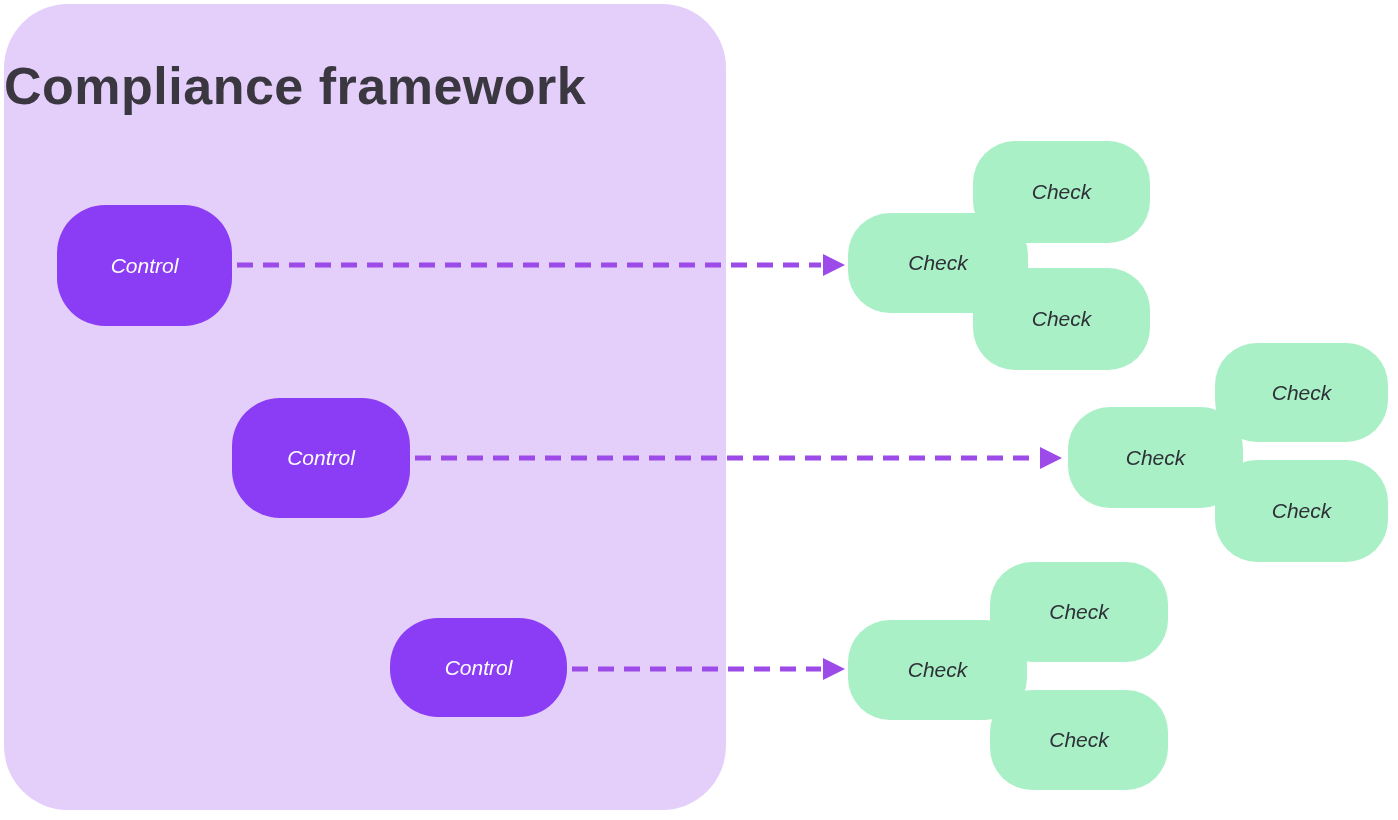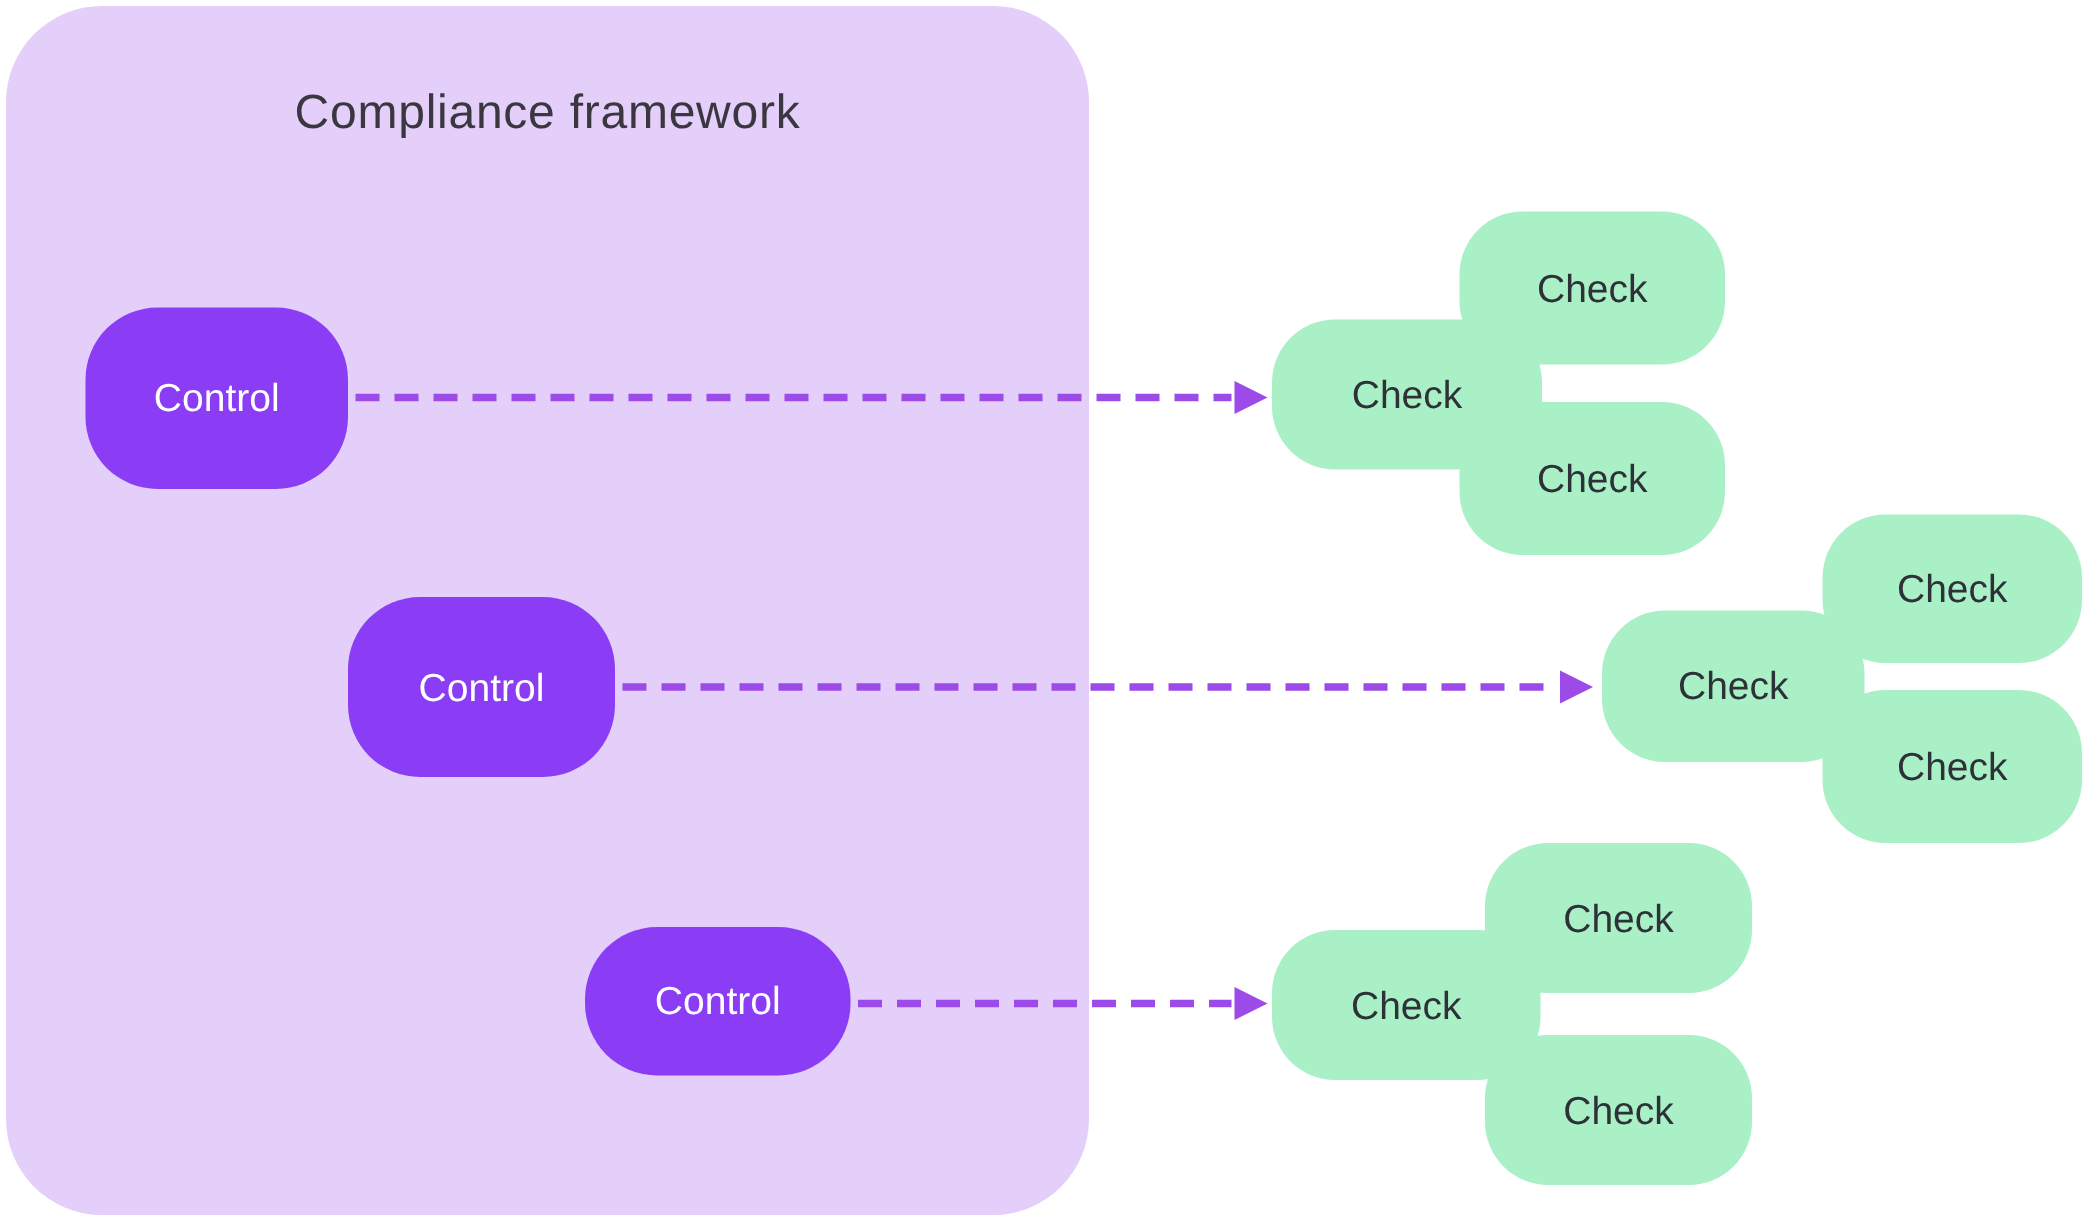--- a/index.html
+++ b/index.html
@@ -29,32 +29,33 @@
     position: absolute;
     left: 4px; top: 4px;
     width: 722px; height: 806px;
     background: var(--panel-fill);
     border-radius: 64px;
   }
   .panel-title {
     position: absolute;
     left: 0; right: 0;
     top: 52px;
-    text-align: center;
-    font-size: 32px;
-    font-weight: 400;
+    text-align: left;
+    font-size: 52px;
+    font-weight: 700;
     letter-spacing: 0.5px;
     color: var(--title-text);
   }
   .node {
     position: absolute;
     display: flex;
     align-items: center;
     justify-content: center;
-    font-size: 26px;
+    font-size: 21px;
+    font-style: italic;
   }
   .control {
     background: var(--control-fill);
     color: var(--control-text);
     border-radius: 48px;
   }
   .check {
     background: var(--check-fill);
     color: var(--check-text);
     border-radius: 42px;

